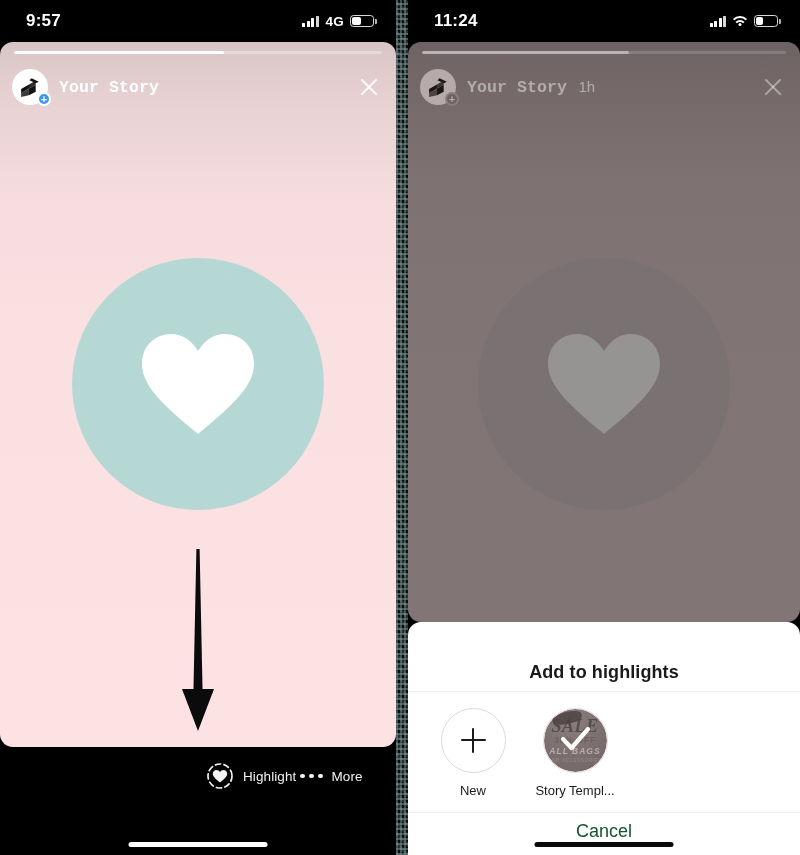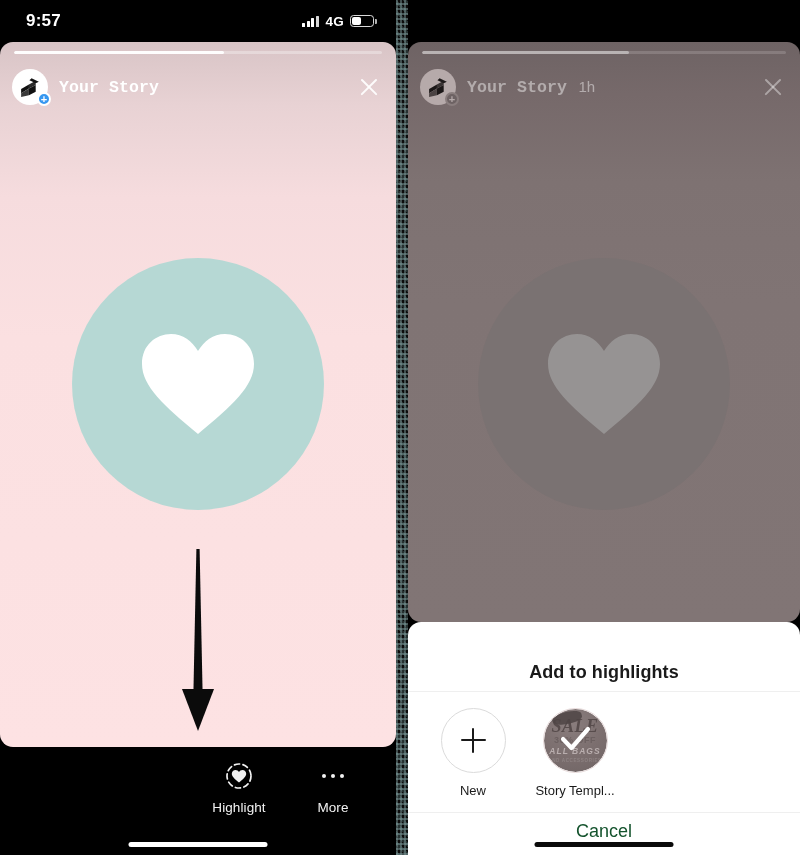--- a/index.html
+++ b/index.html
@@ -118,21 +118,21 @@
   .arrow { position:absolute; left:50%; transform:translateX(-50%); }
   .arrow svg { display:block; }
 
   
   .toolbar {
     position:absolute; left:0; right:0; top:747px; bottom:0;
     background:#000;
     display:flex; align-items:flex-start; justify-content:flex-end;
     gap:28px; padding:14px 30px 0 0;
   }
-  .tool { width:66px; display:flex; flex-direction:column; align-items:center; gap:9px; }
+  .tool { width:66px; display:flex; flex-direction:row; align-items:center; gap:9px; }
   .tool-ico { height:30px; display:flex; align-items:center; justify-content:center; }
   .tool-label { font-size:13.5px; color:#f2f2f2; letter-spacing:.1px; }
   .dots { display:flex; gap:4.5px; }
   .dots i { width:4.5px; height:4.5px; border-radius:50%; background:#f2f2f2; display:block; }
 
   .home-ind { position:absolute; bottom:8px; left:50%; transform:translateX(-50%);
               width:139px; height:5px; border-radius:3px; }
   .home-ind.light { background:#fff; }
   .home-ind.dark  { background:#0a0a0a; }
 
@@ -268,20 +268,37 @@
       </div>
     </div>
 
     <div class="home-ind light"></div>
   </div>
 
   <div class="divider"></div>
 
   <div class="phone right">
 
+    <div class="statusbar">
+      <span class="sb-time">11:24</span>
+      <span class="sb-right">
+        <span class="bars">
+            <i></i>
+            <i></i>
+            <i></i>
+            <i></i>
+          </span>
+        <span class="wifi">
+            <i></i>
+          </span>
+        <span class="batt">
+            <span class="fill" style="width:32%"></span>
+          </span>
+      </span>
+    </div>
 
     <div class="story">
 
       <div class="progress">
         <div class="done" style="width:57%"></div>
       </div>
 
       <div class="story-head">
         <span class="avatar">
           <span class="ring">

